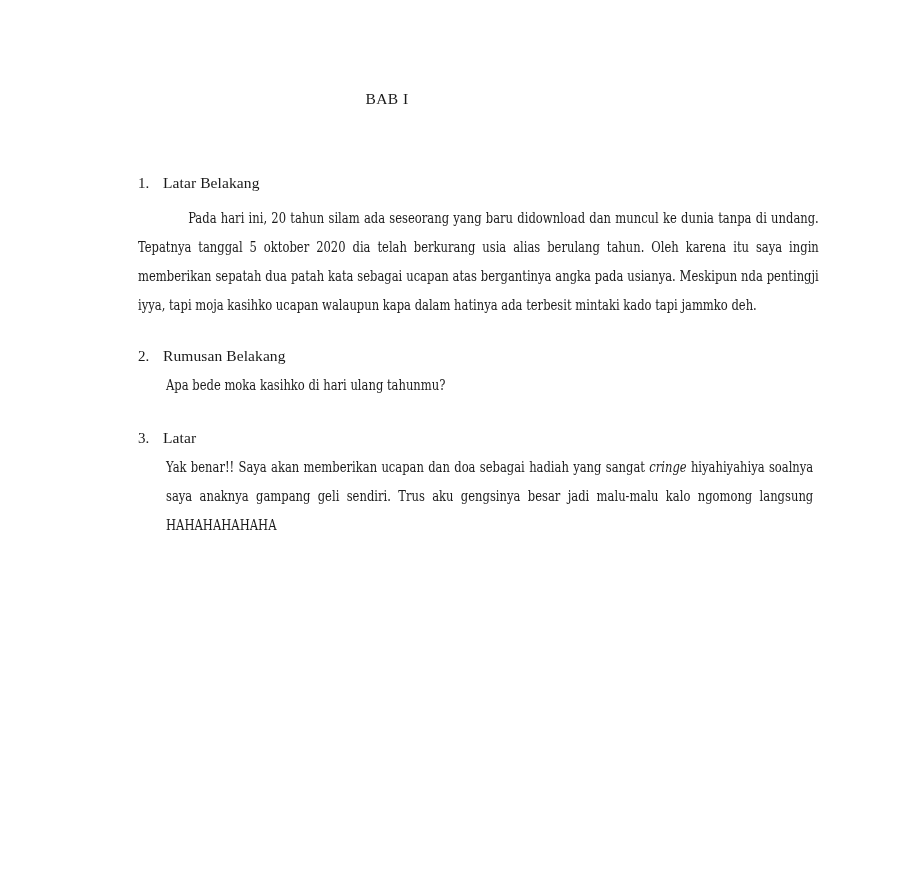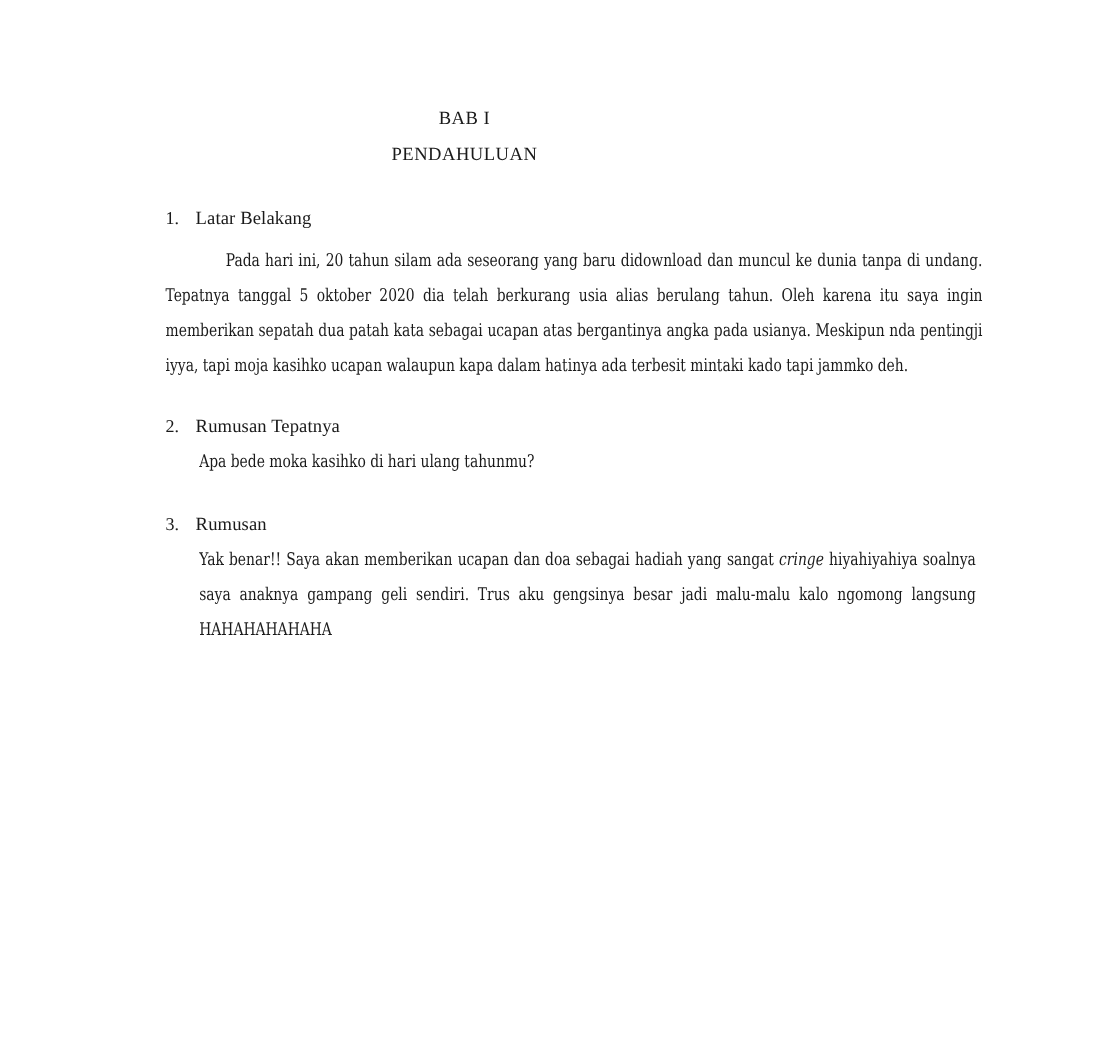--- a/index.html
+++ b/index.html
@@ -105,49 +105,48 @@
   .gap-1 { height: 26px; }
   .gap-2 { height: 28px; }
 </style>
 </head>
 <body style="background: rgb(255, 255, 255);">
 
 <div class="page">
 
   <div class="title-block">
     <div class="title-line">BAB I</div>
-    <div class="title-line">PENDAHULUAN</div>
   </div>
 
   <div class="content">
 
     <div class="section">
       <div class="sec-head">
         <span class="sec-num">1.</span>
         <span class="sec-title">Latar Belakang</span>
       </div>
       <div class="body-par indented last-line-left">Pada hari ini, 20 tahun silam ada seseorang yang baru didownload dan muncul ke dunia tanpa di undang. Tepatnya tanggal 5 oktober 2020 dia telah berkurang usia alias berulang tahun. Oleh karena itu saya ingin memberikan sepatah dua patah kata sebagai ucapan atas bergantinya angka pada usianya. Meskipun nda pentingji iyya, tapi moja kasihko ucapan walaupun kapa dalam hatinya ada terbesit mintaki kado tapi jammko deh.</div>
     </div>
 
     <div class="gap-1"></div>
 
     <div class="section">
       <div class="sec-head">
         <span class="sec-num">2.</span>
-        <span class="sec-title">Rumusan Tepatnya</span>
+        <span class="sec-title">Rumusan Belakang</span>
       </div>
       <div class="body-par hanging last-line-left">Apa bede moka kasihko di hari ulang tahunmu?</div>
     </div>
 
     <div class="gap-2"></div>
 
     <div class="section">
       <div class="sec-head">
         <span class="sec-num">3.</span>
-        <span class="sec-title">Rumusan</span>
+        <span class="sec-title">Latar</span>
       </div>
       <div class="body-par hanging last-line-left">
         <span>Yak benar!! Saya akan memberikan ucapan dan doa sebagai hadiah yang sangat </span><span class="ital">cringe</span><span> hiyahiyahiya soalnya saya anaknya gampang geli sendiri. Trus aku gengsinya besar jadi malu-malu kalo ngomong langsung HAHAHAHAHAHA</span>
       </div>
     </div>
 
   </div>
 </div>
 
 </body></html>

